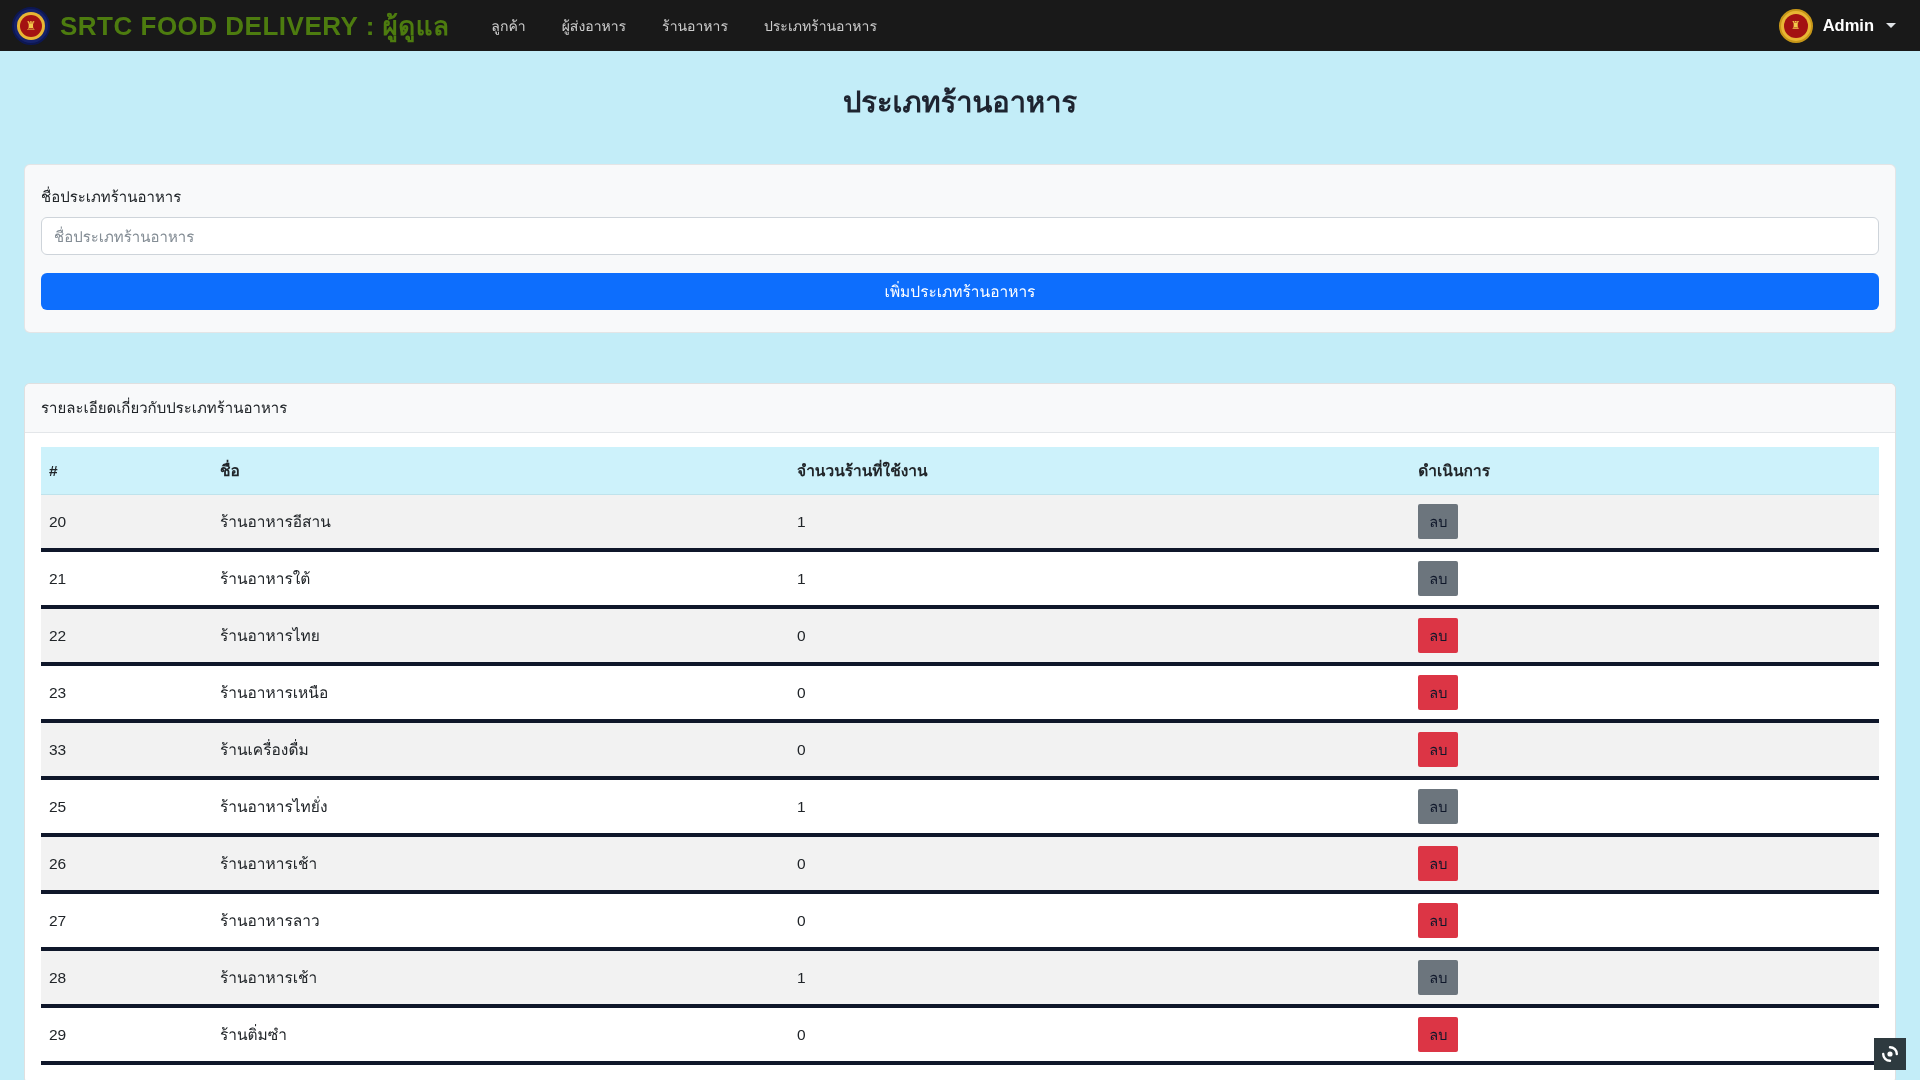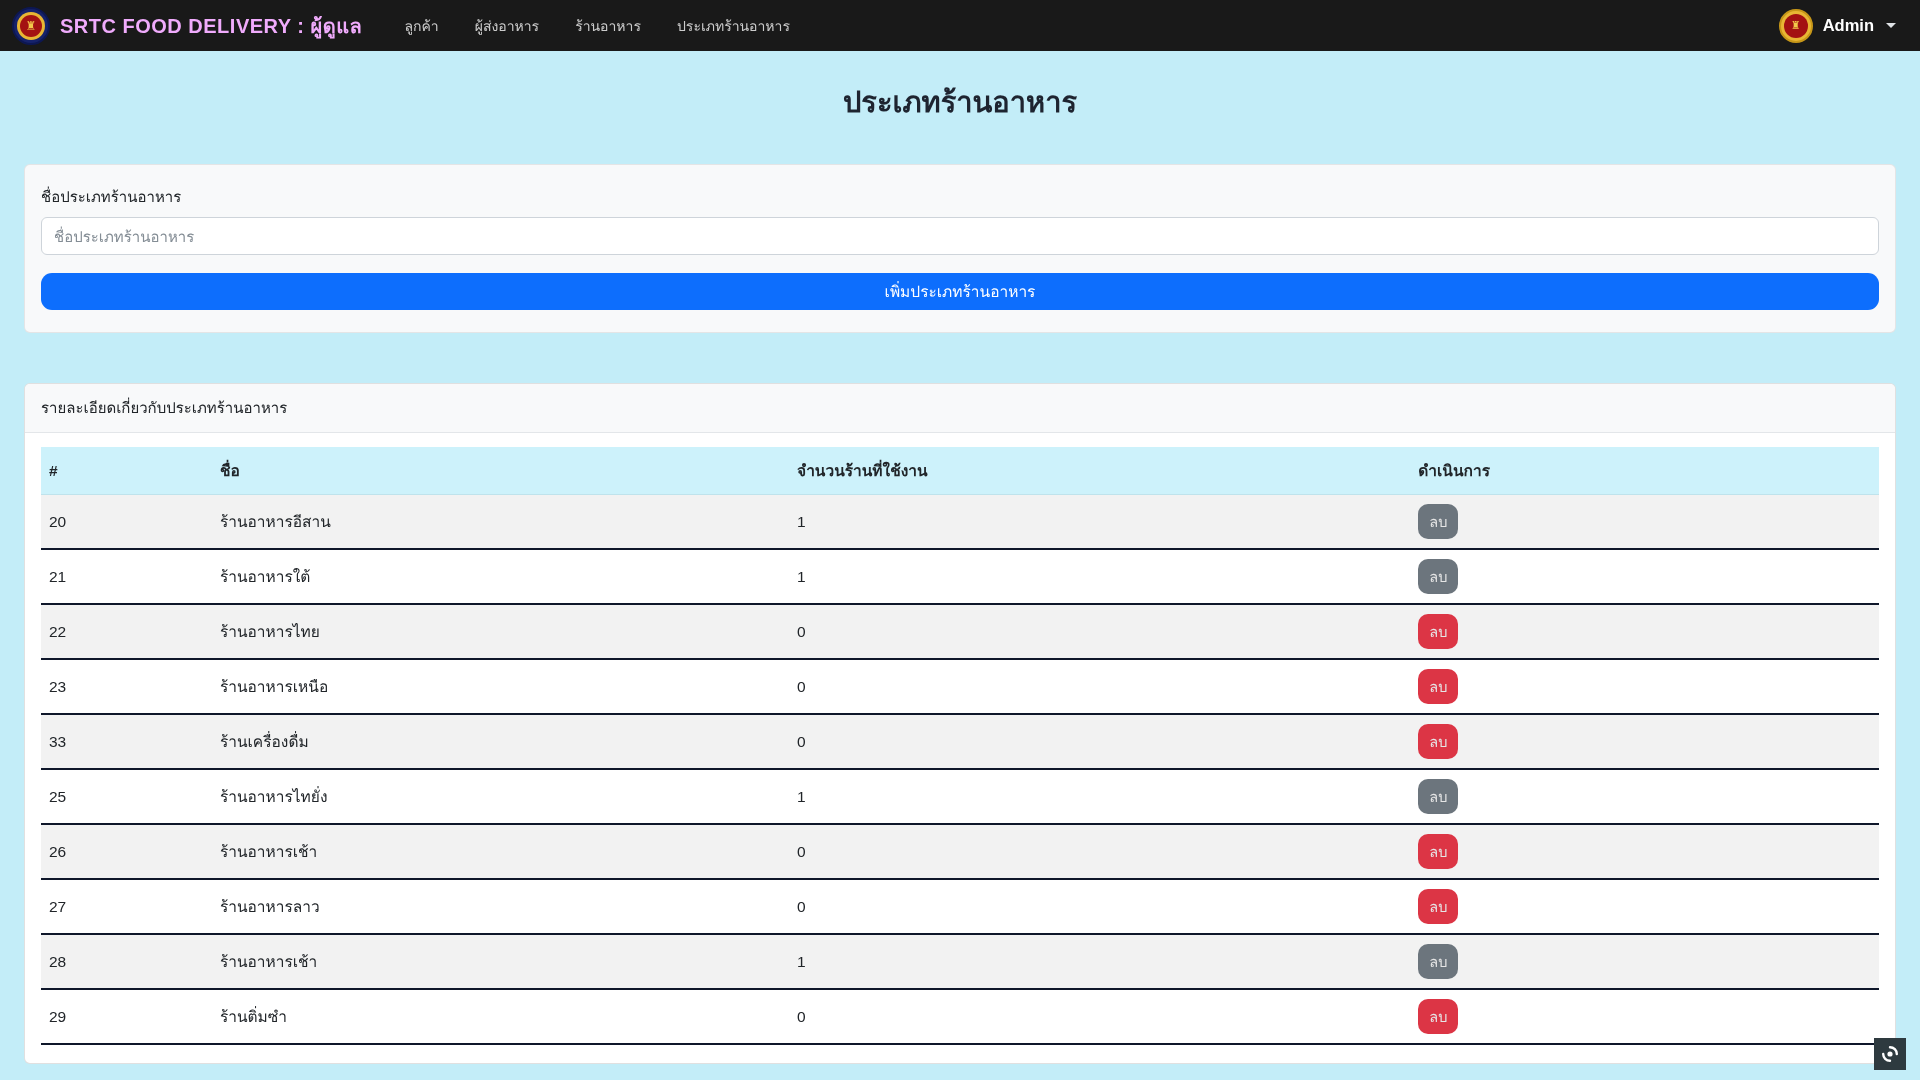--- a/index.html
+++ b/index.html
@@ -28,21 +28,21 @@
     width:28px; height:28px; border-radius:50%;
     background:#e8bез4;
     background:#e8b634;
     display:flex; align-items:center; justify-content:center;
   }
   .brand-logo .red-core {
     width:22px; height:22px; border-radius:50%;
     background:#a31212; display:flex; align-items:center; justify-content:center;
     color:#f3c94a; font-size:12px; line-height:1;
   }
-  .brand-text { color:#f0abfc; font-weight:bold; font-size:20px; letter-spacing:.5px; white-space:nowrap; }
+  .brand-text { color:#4d7c0f; font-weight:bold; font-size:26px; letter-spacing:.5px; white-space:nowrap; }
   .nav-links { display:flex; align-items:center; gap:8px; margin-left:28px; }
   .nav-link {
     color:rgba(255,255,255,.78); font-size:14px; padding:8px 14px;
     cursor:pointer; white-space:nowrap;
   }
   .nav-right { margin-left:auto; display:flex; align-items:center; gap:10px; cursor:pointer; }
   .avatar {
     width:34px; height:34px; border-radius:50%;
     background:#e8b634; border:2px solid #c79718;
     display:flex; align-items:center; justify-content:center;
@@ -74,44 +74,44 @@
   .form-card { padding:20px 16px 22px 16px; }
   .form-label { font-size:15px; margin-bottom:8px; display:block; }
   .form-input {
     width:100%; height:38px; border:1px solid #ced4da; border-radius:6px;
     padding:0 12px; font-size:15px; background:#fff;
     font-family:"Liberation Sans", sans-serif; color:#212529;
   }
   .form-input::placeholder { color:#848d95; }
   .submit-btn {
     width:100%; height:37px; margin-top:18px;
-    background:#0d6efd; color:#fff; border:none; border-radius:11px;
+    background:#0d6efd; color:#fff; border:none; border-radius:6px;
     font-size:15.5px; cursor:pointer; font-family:"Liberation Sans", sans-serif;
   }
 
   
   .table-card { margin-top:50px; background:#fff; border:1px solid rgba(0,0,0,.12); border-radius:6px; overflow:hidden; margin-bottom:24px; }
   .table-card-header {
     background:#f8f9fa; border-bottom:1px solid #e3e6e9;
     padding:12px 16px; font-size:15px; color:#212529;
   }
   .table-wrap { padding:14px 16px 18px 16px; }
   table { width:100%; border-collapse:collapse; font-size:15.5px; }
   thead th {
     background:#cdf2fb; text-align:left; font-weight:bold;
     padding:11px 8px; border-bottom:1px solid #bfe3ec;
   }
   th.col-id    { width:9.3%; }
   th.col-name  { width:31.4%; }
   th.col-count { width:33.8%; }
   th.col-action{ width:25.5%; }
-  tbody td { padding:9px 8px; border-bottom:2px solid #0f172a; }
+  tbody td { padding:9px 8px; border-bottom:4px solid #0f172a; }
   tbody tr.striped { background:#f2f2f2; }
   .btn-del {
-    border:none; border-radius:10px; color:#e5e5e5; font-size:14.5px;
+    border:none; border-radius:2px; color:#0f172a; font-size:14.5px;
     padding:6px 11px; cursor:pointer; font-family:"Liberation Sans", sans-serif;
   }
   .btn-danger { background:#dc3545; }
   .btn-secondary { background:#6c757d; }
 
   
   .float-widget {
     position:fixed; right:14px; bottom:10px; width:32px; height:32px;
     background:#2e3a3f; display:flex; align-items:center; justify-content:center;
     cursor:pointer; border:none;

